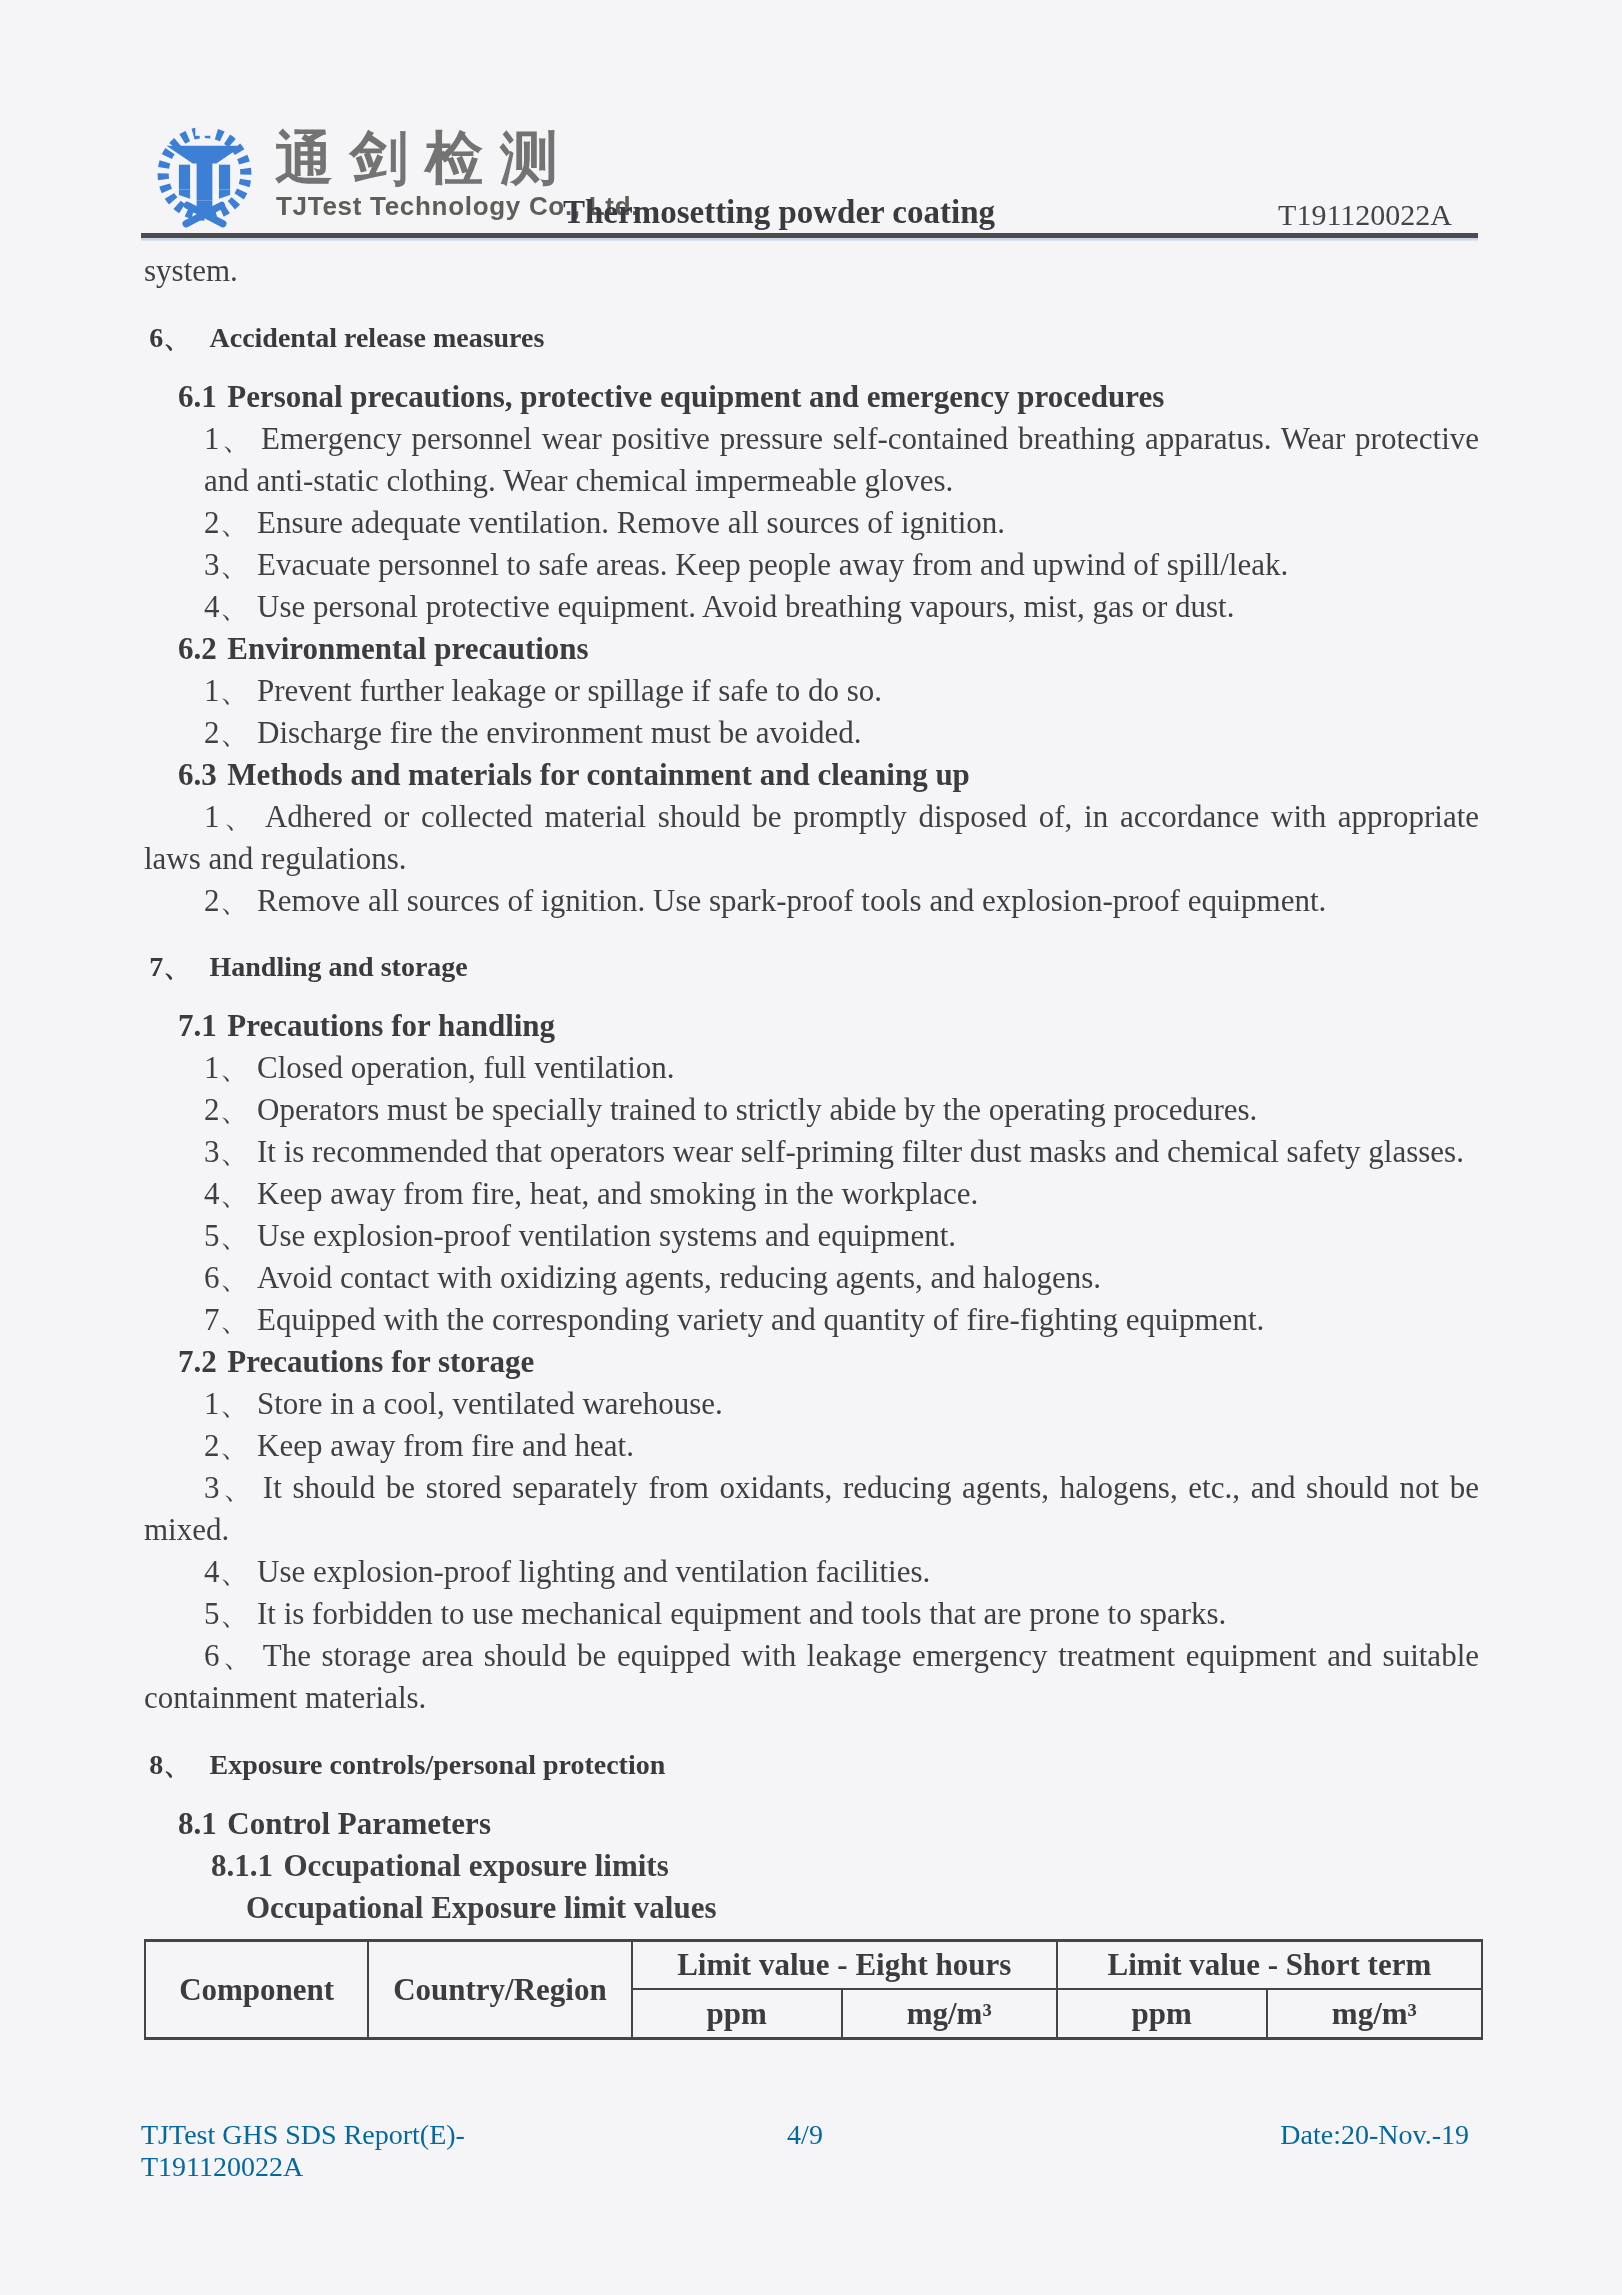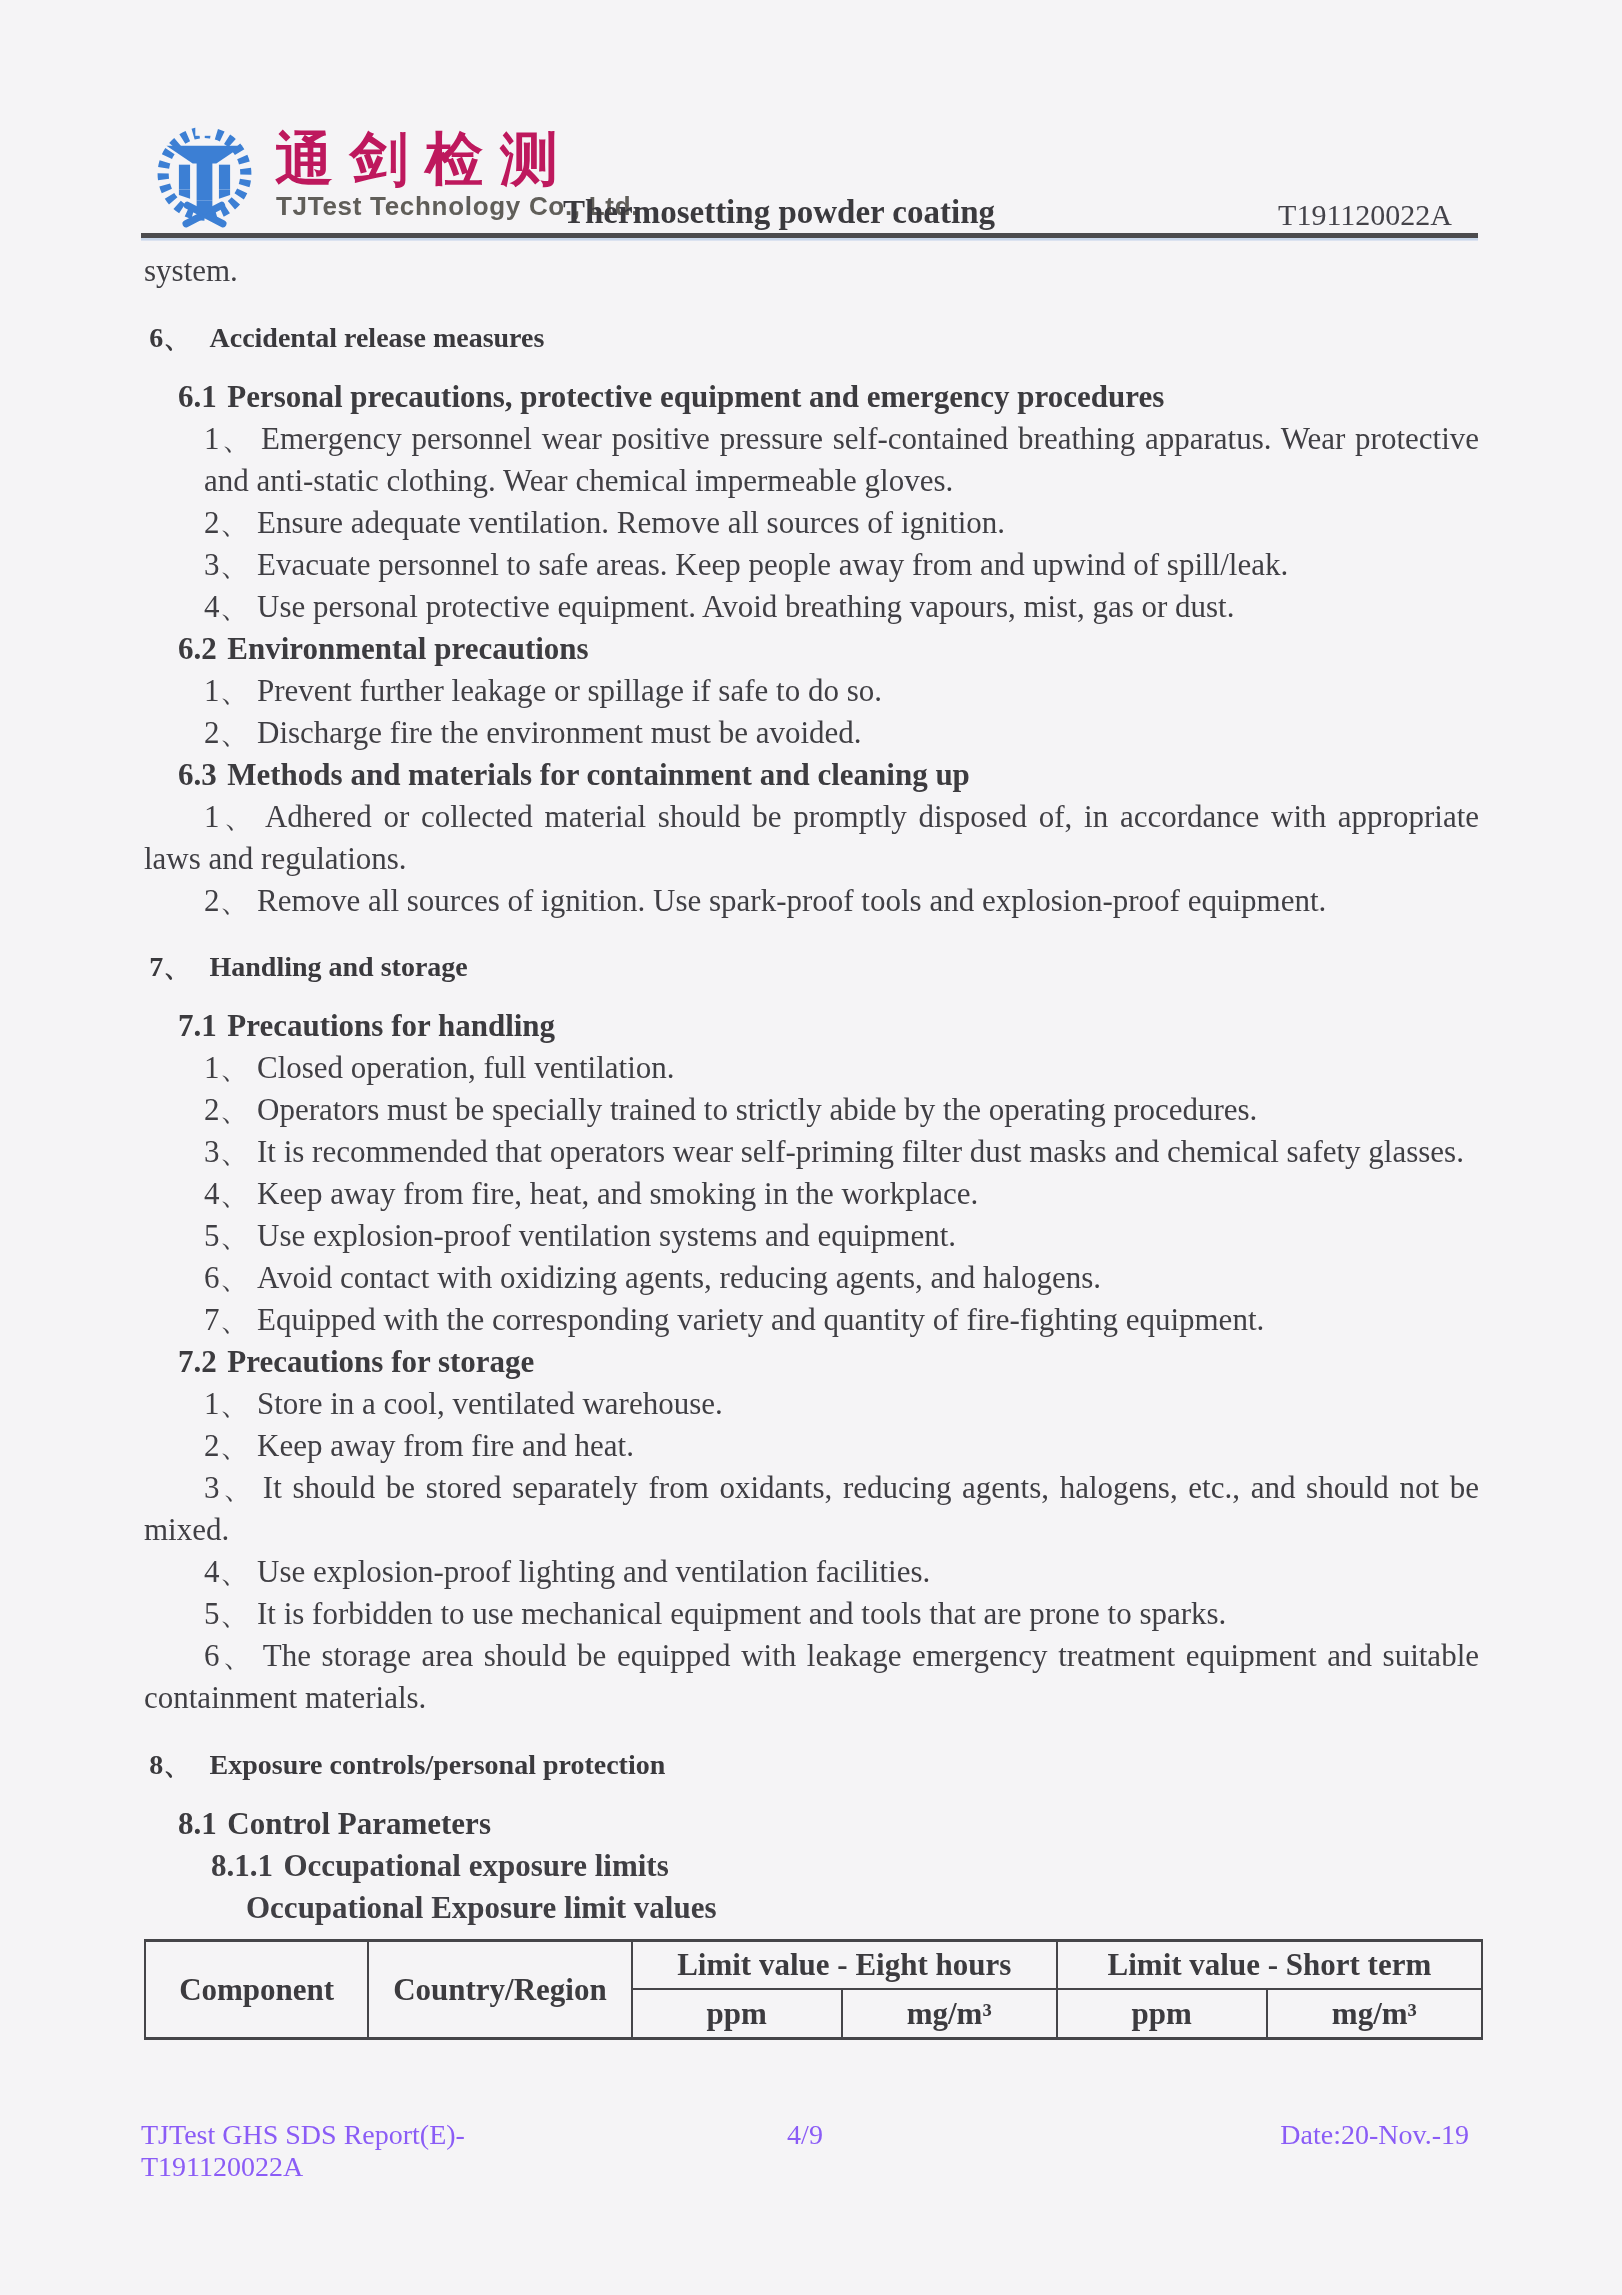--- a/index.html
+++ b/index.html
@@ -9,23 +9,23 @@
     background:#f5f4f6;
     font-family:"Liberation Serif", serif;
     color:#403f44;
     overflow:hidden;
   }
   
   #header{position:absolute;top:0;left:0;right:0;height:239px;}
   #emblem{position:absolute;left:148px;top:124px;width:113px;height:105px;}
   #brand-cn{
     position:absolute;left:275px;top:128px;
-    font-family:Liberation Sans, sans-serif;
+    font-family:Liberation Serif, serif;
     font-weight:bold;font-size:58px;line-height:62px;
-    letter-spacing:17px;color:#be185d;
+    letter-spacing:17px;color:#737373;
   }
   #brand-en{
     position:absolute;left:276px;top:191px;
     font-family:"Liberation Sans", sans-serif;
     font-weight:bold;font-size:26px;letter-spacing:0.7px;color:#605e59;
   }
   #product-title{
     position:absolute;left:563px;top:194px;
     font-weight:bold;font-size:33px;color:#3b3a3e;
   }
@@ -73,21 +73,21 @@
     font-size:31px;font-weight:bold;color:#3c3b3f;
     text-align:center;padding:0;
   }
   table.limits{border-top:3.9px solid #454549;border-bottom:3.9px solid #454549;border-radius:16px;}
   tr.r1 th{height:46px;}
   tr.r2 th{height:47px;}
   
   #footer{
     position:absolute;left:141px;right:154px;top:2119px;
     display:flex;align-items:baseline;
-    font-size:28px;color:#8b5cf6;
+    font-size:28px;color:#0369a1;
   }
   #footer .f-left{flex:1;text-align:left;}
   #footer .f-center{flex:1;text-align:center;}
   #footer .f-right{flex:1;text-align:right;}
 </style>
 </head>
 <body>
 
 <div id="page">
 

